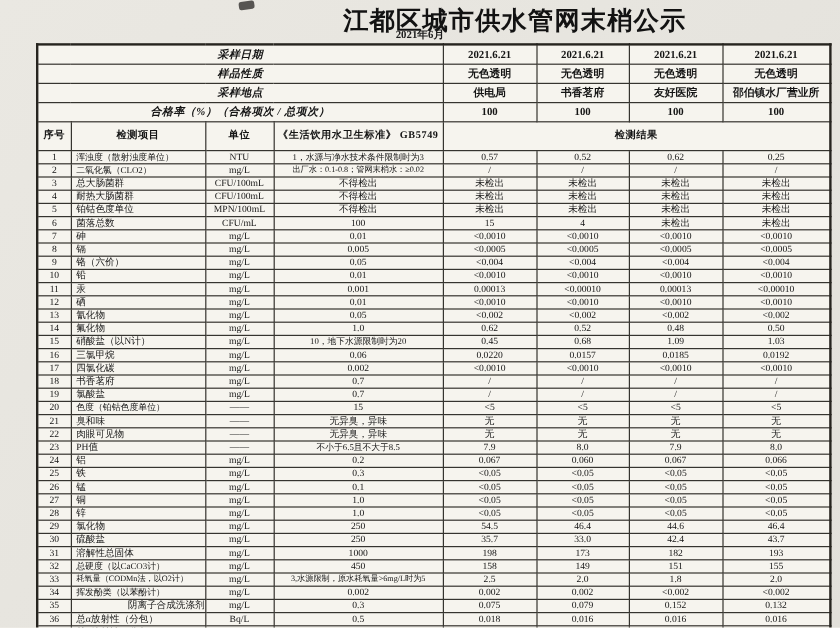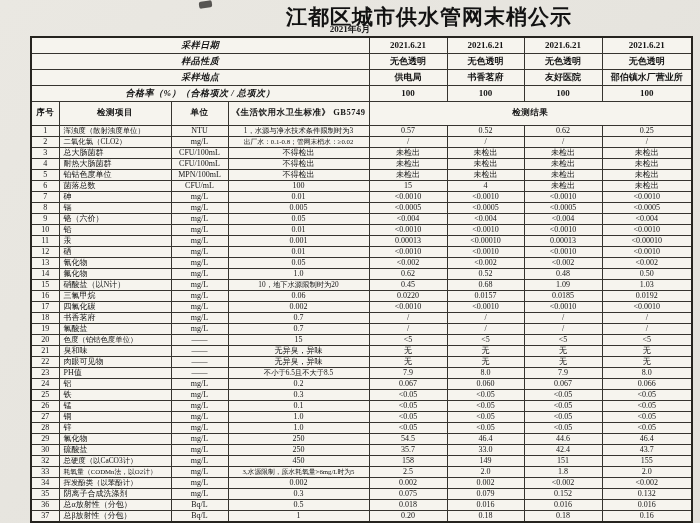--- a/index.html
+++ b/index.html
@@ -403,20 +403,30 @@
           <td class="c-no">30</td>
           <td class="c-item" style="font-size: 8px;">硫酸盐</td>
           <td class="c-unit">mg/L</td>
           <td class="c-std" style="font-size: 8px;">250</td>
           <td class="c-val">35.7</td>
           <td class="c-val">33.0</td>
           <td class="c-val">42.4</td>
           <td class="c-val">43.7</td>
         </tr>
         <tr>
+          <td class="c-no">31</td>
+          <td class="c-item" style="font-size: 8px;">溶解性总固体</td>
+          <td class="c-unit">mg/L</td>
+          <td class="c-std" style="font-size: 8px;">1000</td>
+          <td class="c-val">198</td>
+          <td class="c-val">173</td>
+          <td class="c-val">182</td>
+          <td class="c-val">193</td>
+        </tr>
+        <tr>
           <td class="c-no">32</td>
           <td class="c-item" style="font-size: 7.4px;">总硬度（以CaCO3计）</td>
           <td class="c-unit">mg/L</td>
           <td class="c-std" style="font-size: 8px;">450</td>
           <td class="c-val">158</td>
           <td class="c-val">149</td>
           <td class="c-val">151</td>
           <td class="c-val">155</td>
         </tr>
         <tr>
@@ -434,21 +444,21 @@
           <td class="c-item" style="font-size: 7.4px;">挥发酚类（以苯酚计）</td>
           <td class="c-unit">mg/L</td>
           <td class="c-std" style="font-size: 8px;">0.002</td>
           <td class="c-val">0.002</td>
           <td class="c-val">0.002</td>
           <td class="c-val">&lt;0.002</td>
           <td class="c-val">&lt;0.002</td>
         </tr>
         <tr>
           <td class="c-no">35</td>
-          <td class="c-item" style="font-size: 8px;">阴离子合成洗涤剂</td>
+          <td class="c-item" style="font-size: 8px; text-align: right;">阴离子合成洗涤剂</td>
           <td class="c-unit">mg/L</td>
           <td class="c-std" style="font-size: 8px;">0.3</td>
           <td class="c-val">0.075</td>
           <td class="c-val">0.079</td>
           <td class="c-val">0.152</td>
           <td class="c-val">0.132</td>
         </tr>
         <tr>
           <td class="c-no">36</td>
           <td class="c-item" style="font-size: 8px;">总α放射性（分包）</td>

